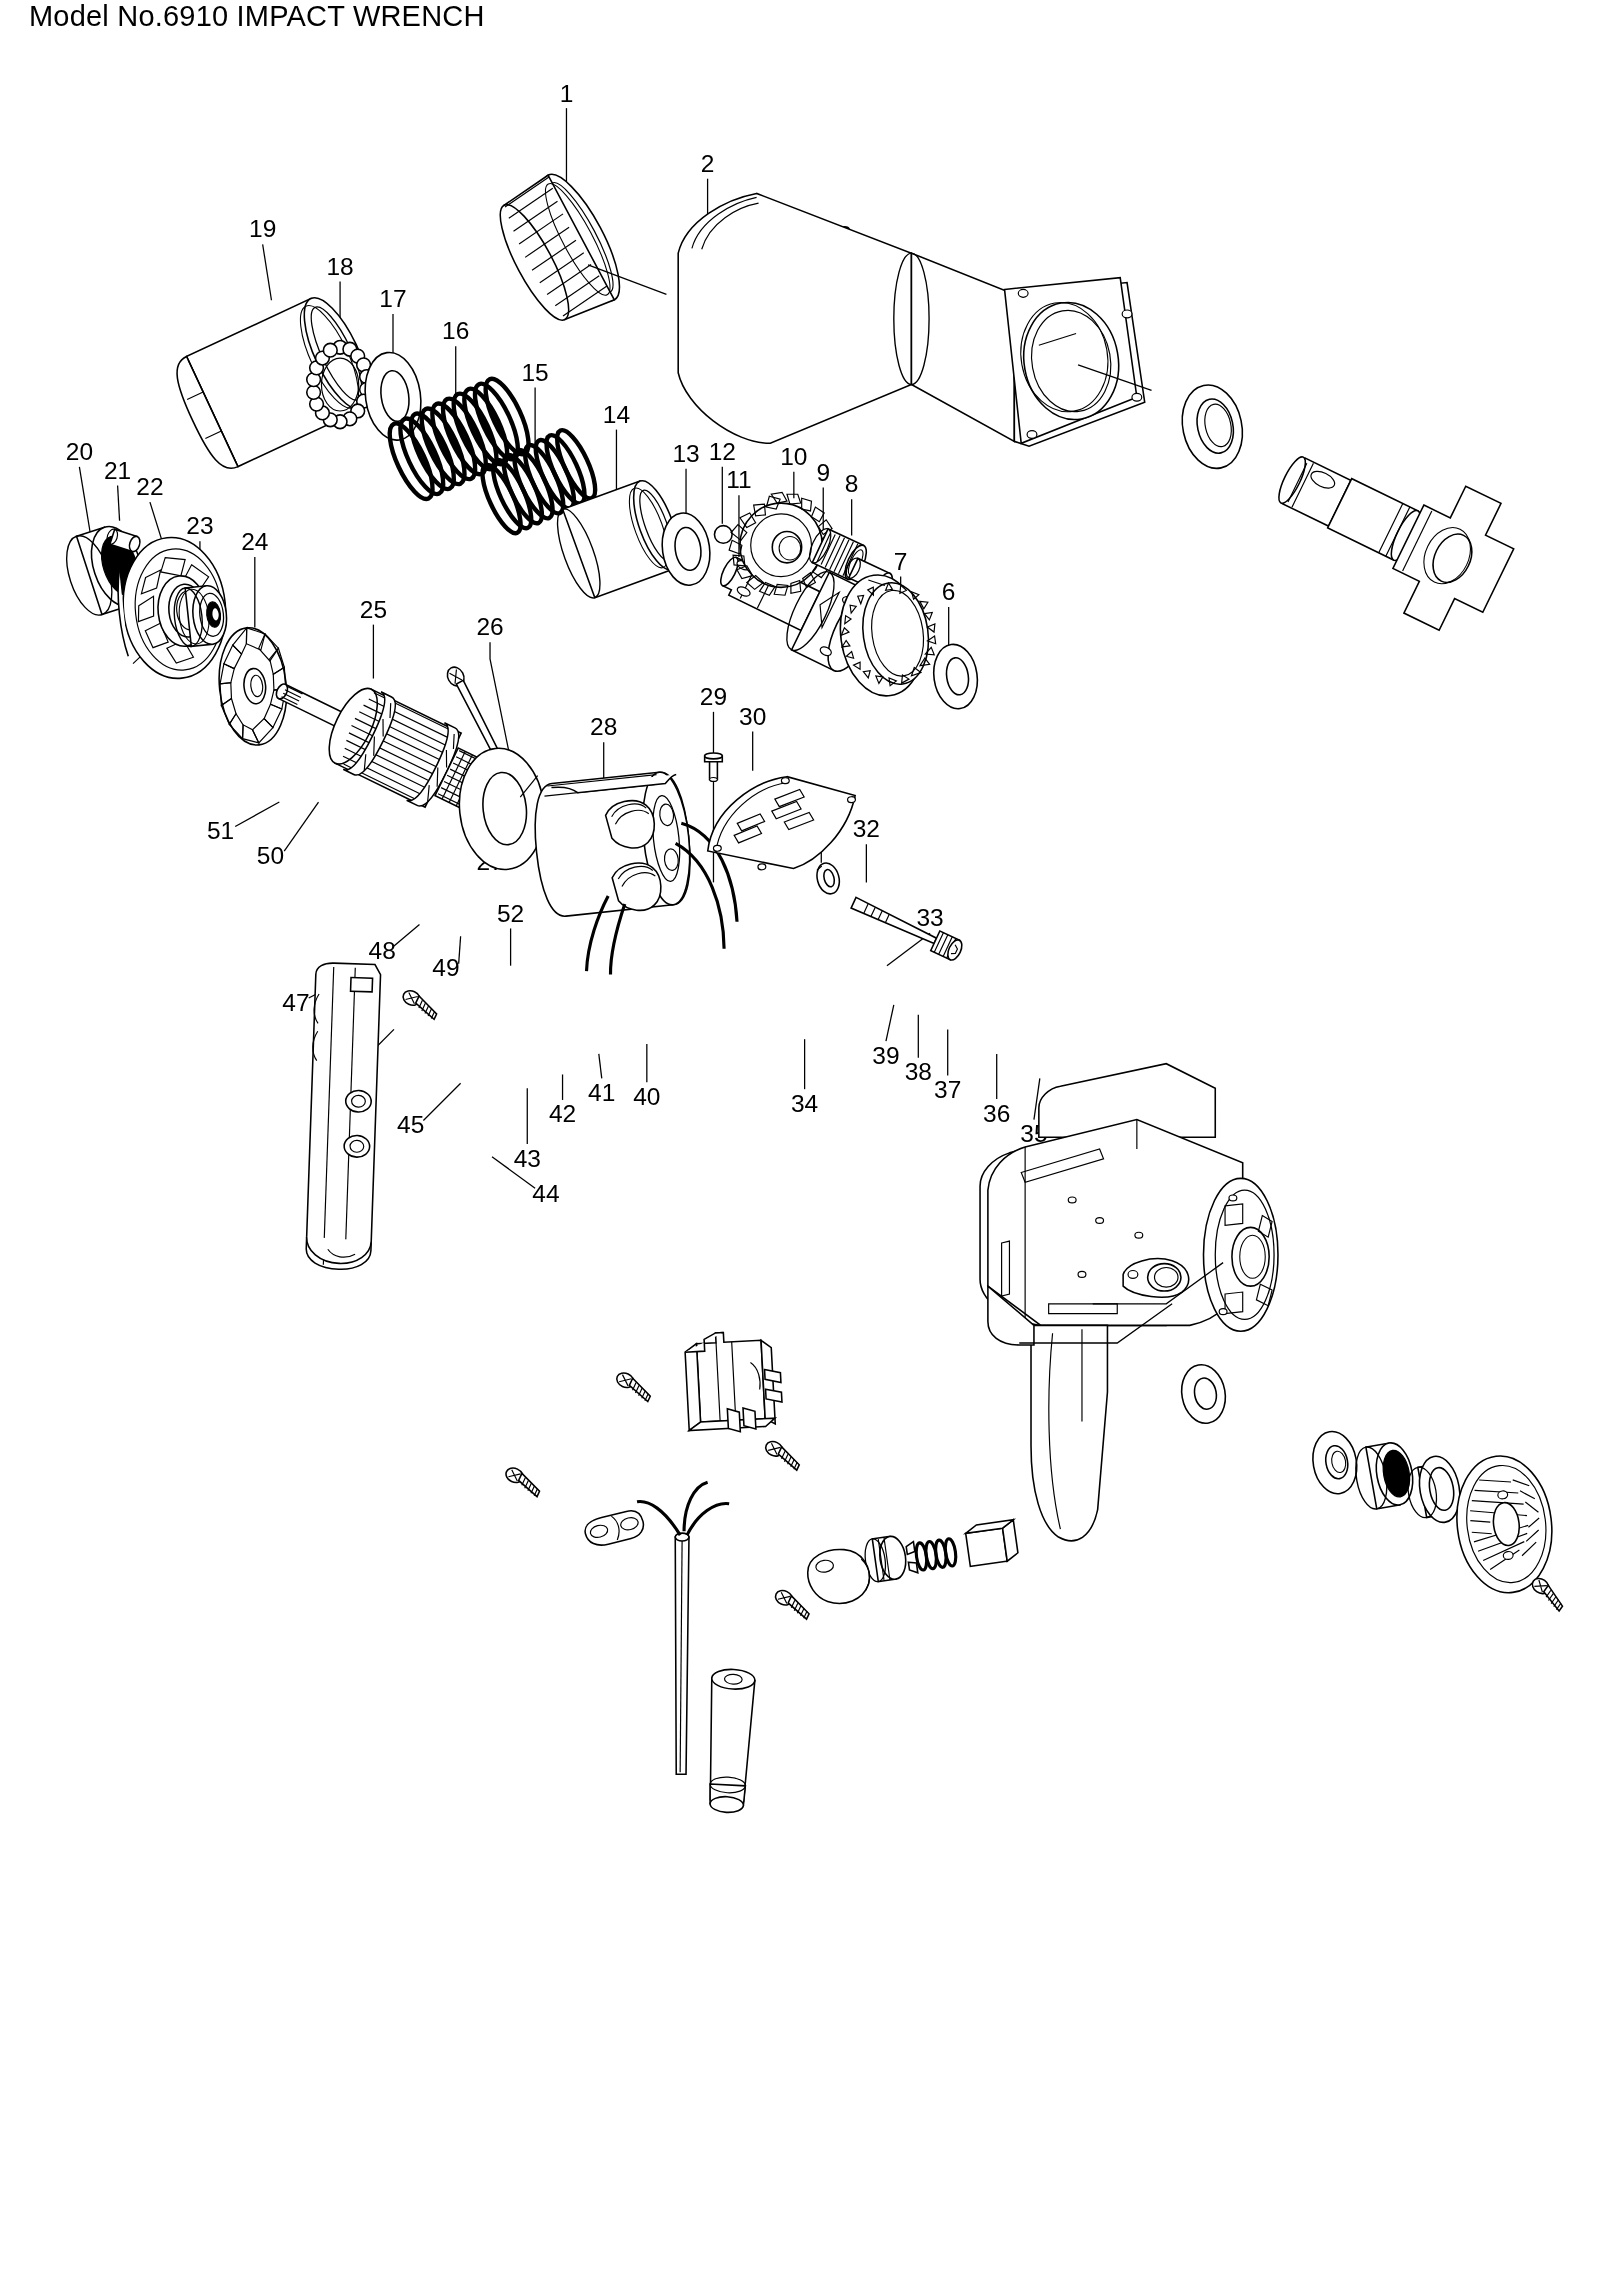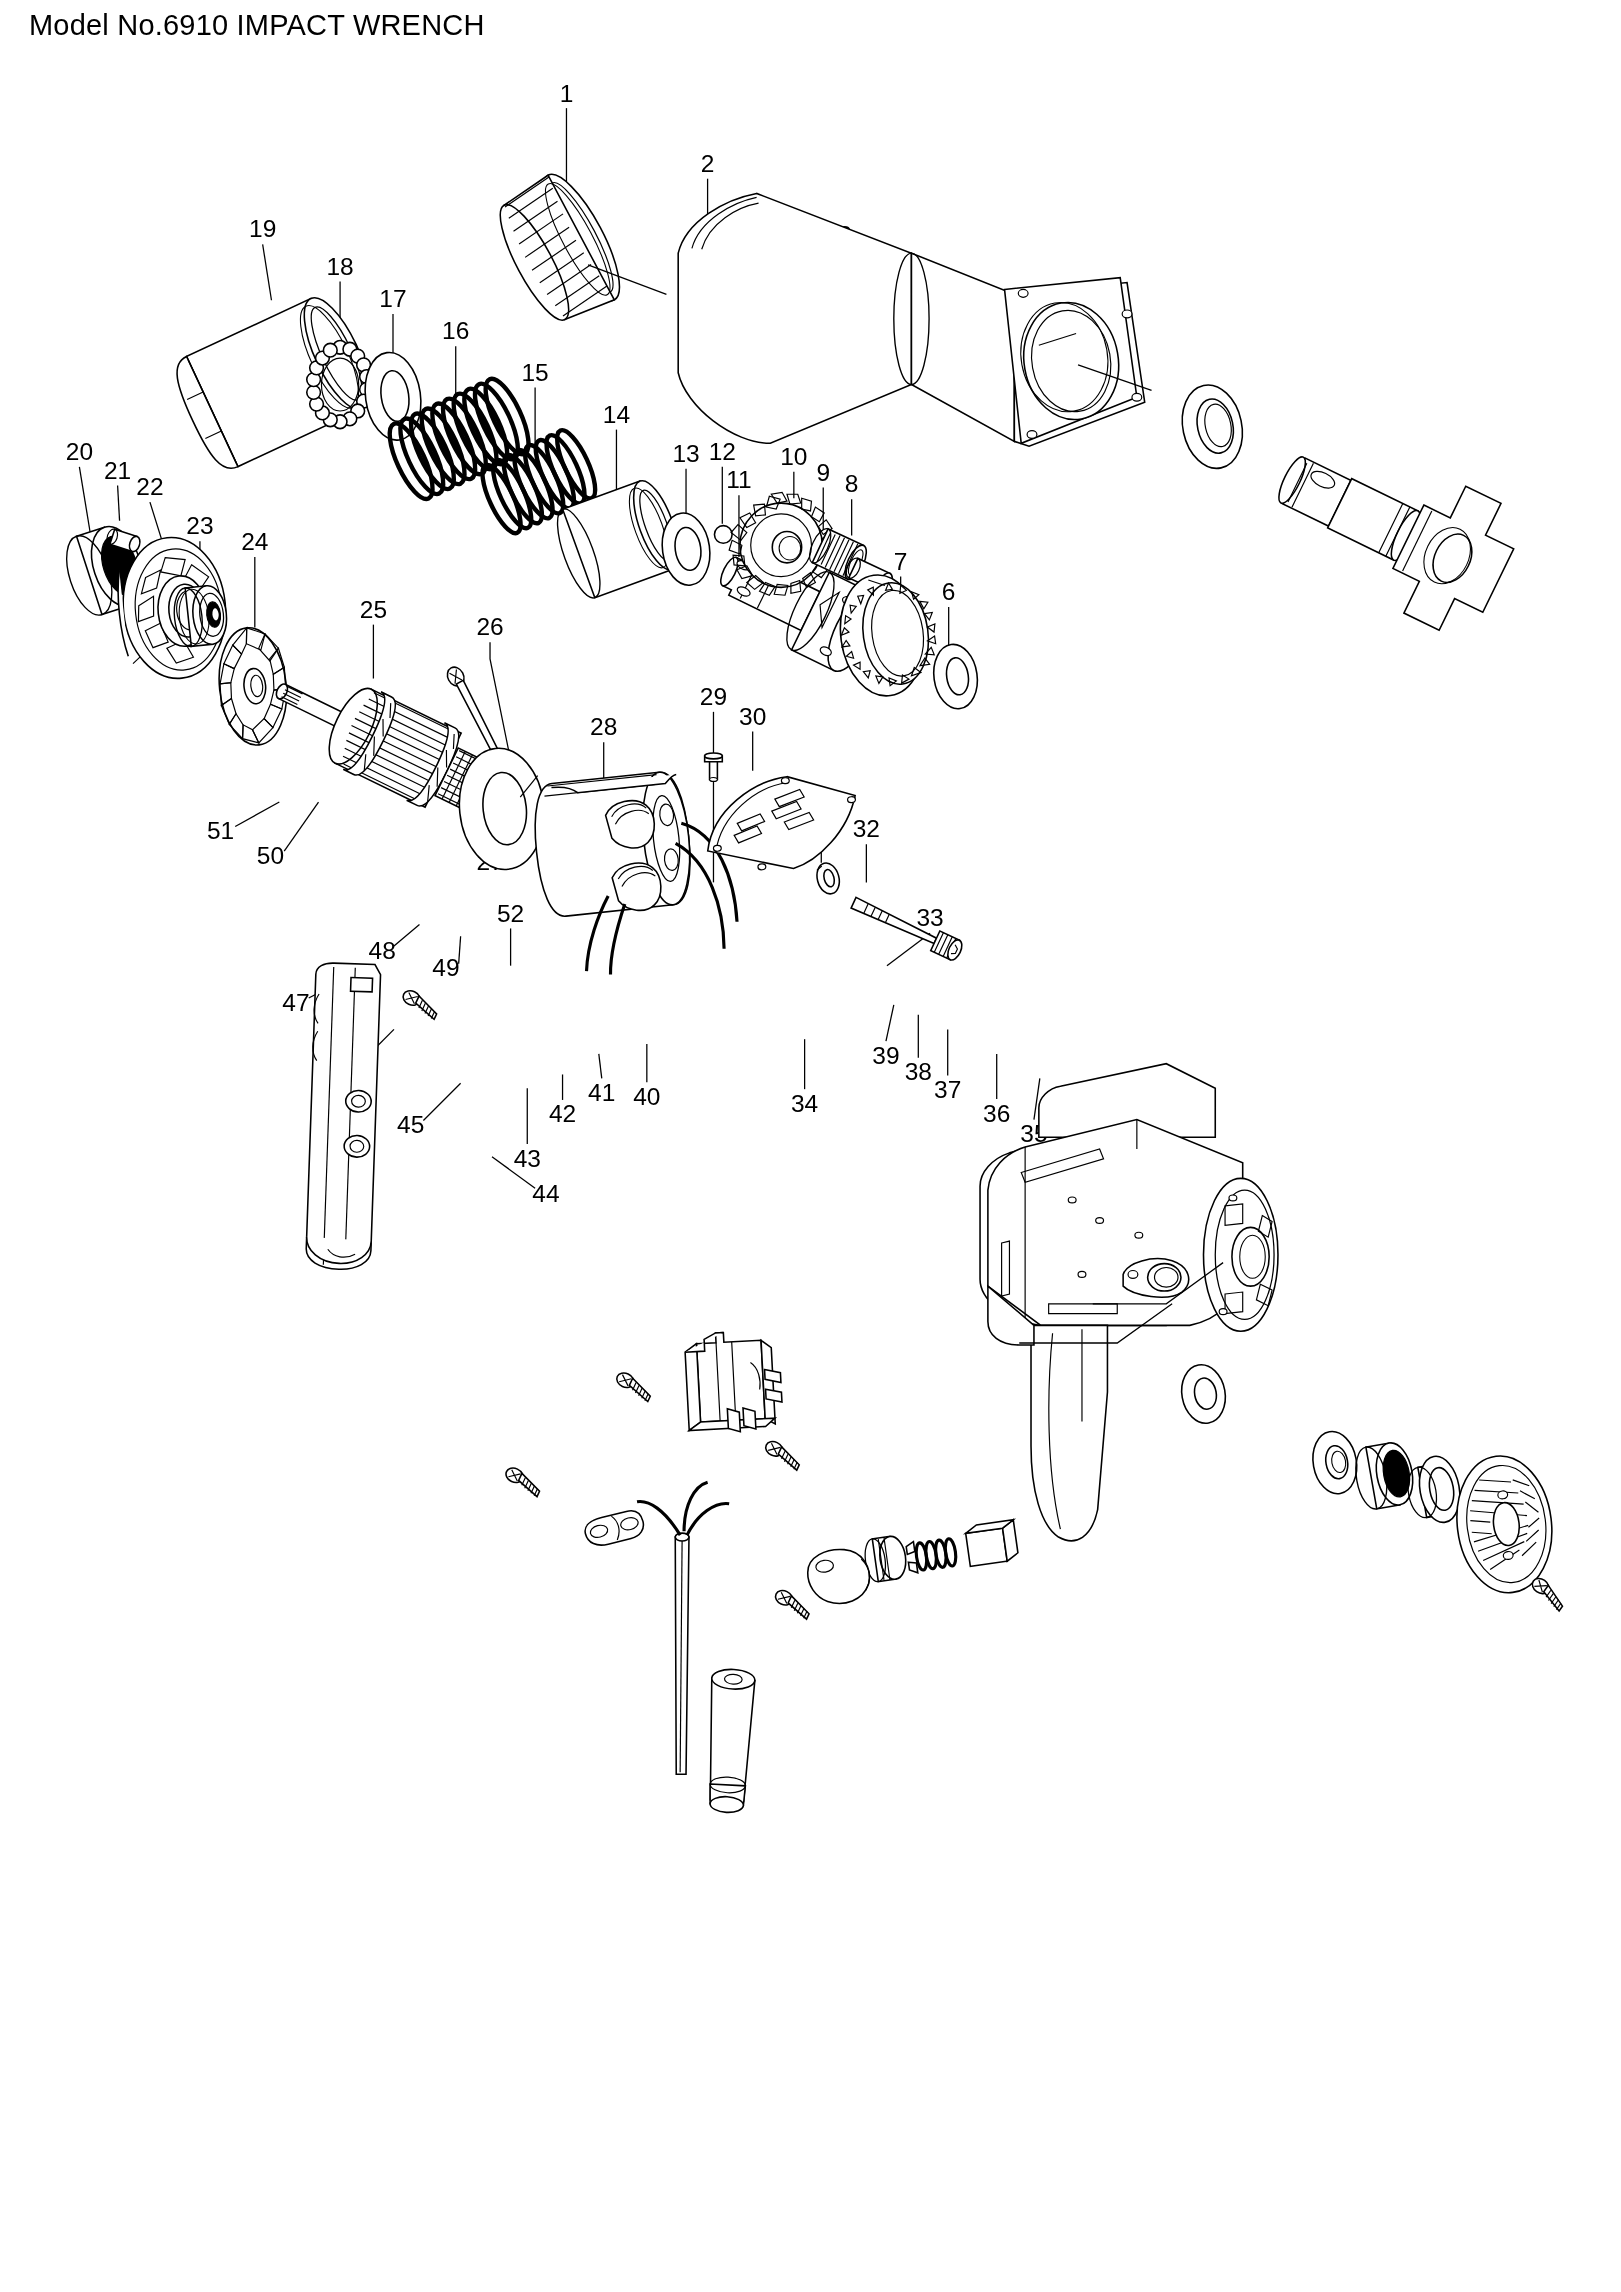--- a/index.html
+++ b/index.html
@@ -1,21 +1,21 @@
 <!DOCTYPE html>
 <html><head>
 <meta charset="utf-8">
 <style>
   html,body{margin:0;padding:0;background:#fff;}
   body{
     width:1621px;height:2293px;position:relative;overflow:hidden;
     font-family:"Liberation Sans", sans-serif;color:#000;
   }
   #title{
-    position:absolute;left:29px;top:9px;
+    position:absolute;left:29px;top:0;
     font-size:29px;letter-spacing:0.2px;white-space:nowrap;
   }
   #diagram{position:absolute;left:0;top:0;width:1621px;height:2293px;}
   svg{display:block;}
   .lnt{stroke:#000;stroke-width:1.2;fill:none;}
   .thick{stroke:#000;stroke-width:4.5;fill:none;}
   .thick2{stroke:#000;stroke-width:3.2;fill:none;}
   .wht{fill:#fff;stroke:#000;stroke-width:1.6;}
   .whtT{fill:#fff;stroke:#000;stroke-width:1.2;}
   .nofill{fill:none;}

